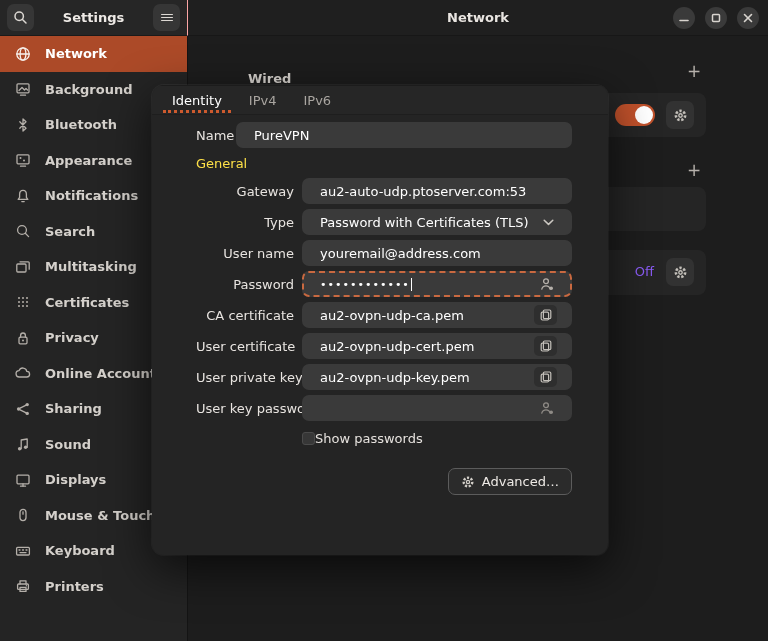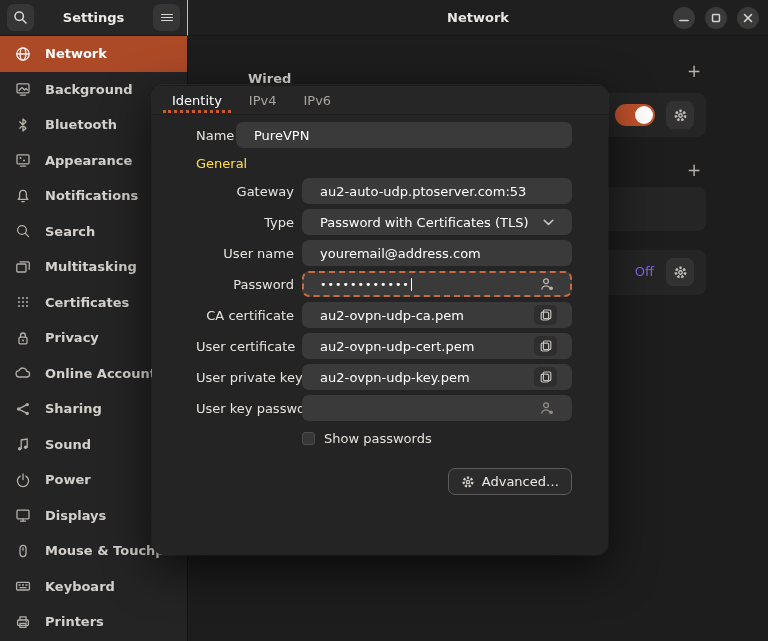--- a/index.html
+++ b/index.html
@@ -92,21 +92,21 @@
     display:flex; align-items:center; padding:0 16px; color:#ffffff; cursor:text; min-width:0;
   }
   .field .ftext { white-space:nowrap; overflow:hidden; }
   .field.focused { border-color:#c96940; }
   .caret { width:1px; height:13px; background:#ffffff; margin-left:1px; flex:none; }
   .trail { margin-left:auto; flex:none; display:flex; align-items:center; }
   .mini-btn { width:23px; height:20px; background:#2e2e2e; border-radius:5px; display:flex; align-items:center; justify-content:center; margin-right:-3px; cursor:pointer; }
   .dropdown { cursor:pointer; }
   .pwdots { font-size:11px; letter-spacing:1px; }
 
-  .check-row { display:flex; align-items:center; gap:9px; margin:10px 0 0 106px; cursor:pointer; }
+  .check-row { display:flex; align-items:center; margin:10px 0 0 106px; cursor:pointer; }
   .checkbox { width:13px; height:13px; background:#373737; border:1px solid #4b4b4b; border-radius:3px; flex:none; }
   .advanced-row { display:flex; justify-content:flex-end; margin-top:22px; }
   .advanced-btn {
     display:flex; align-items:center; gap:7px; padding:5px 12px;
     border:1px solid #5c5c5c; border-radius:7px; background:#2b2b2b; color:#eeeae6; cursor:pointer;
   }
 </style>
 </head>
 <body>
 
@@ -283,29 +283,20 @@
           <path d="M6.2 12.8 L6.2 4 L12.2 3 L12.2 11.3"></path>
           <circle class="fl" cx="4.6" cy="12.8" r="1.7"></circle>
           <circle class="fl" cx="10.6" cy="11.3" r="1.7"></circle>
         </svg>
       </span>
     <span>Sound</span>
   </div>
   <div class="side-item">
     <span class="sicon">
         <svg width="16" height="16" viewBox="0 0 16 16">
-          <path d="M5.2 4.1 A5.6 5.6 0 1 0 10.8 4.1"></path>
-          <line x1="8" y1="2" x2="8" y2="7.5"></line>
-        </svg>
-      </span>
-    <span>Power</span>
-  </div>
-  <div class="side-item">
-    <span class="sicon">
-        <svg width="16" height="16" viewBox="0 0 16 16">
           <rect x="2" y="3.2" width="12" height="8.6" rx="1"></rect>
           <line x1="8" y1="11.8" x2="8" y2="14.2"></line>
           <line x1="5.5" y1="14.2" x2="10.5" y2="14.2"></line>
         </svg>
       </span>
     <span>Displays</span>
   </div>
   <div class="side-item">
     <span class="sicon">
         <svg width="16" height="16" viewBox="0 0 16 16">

